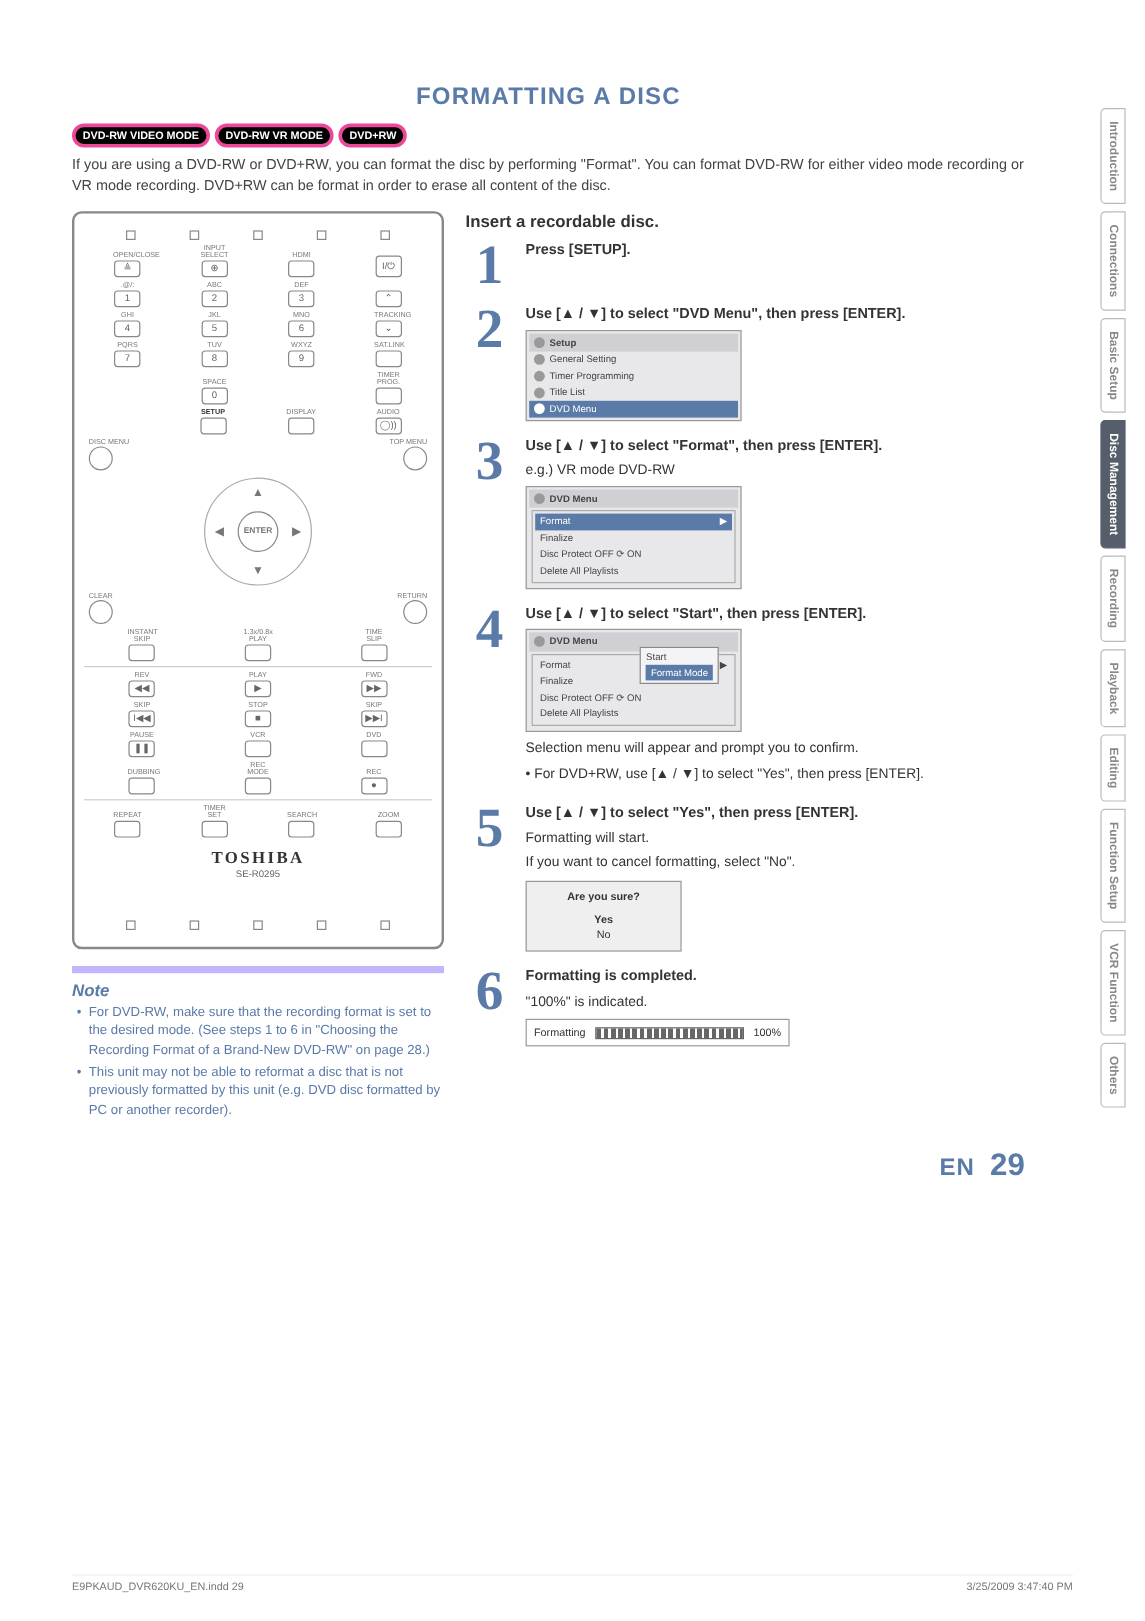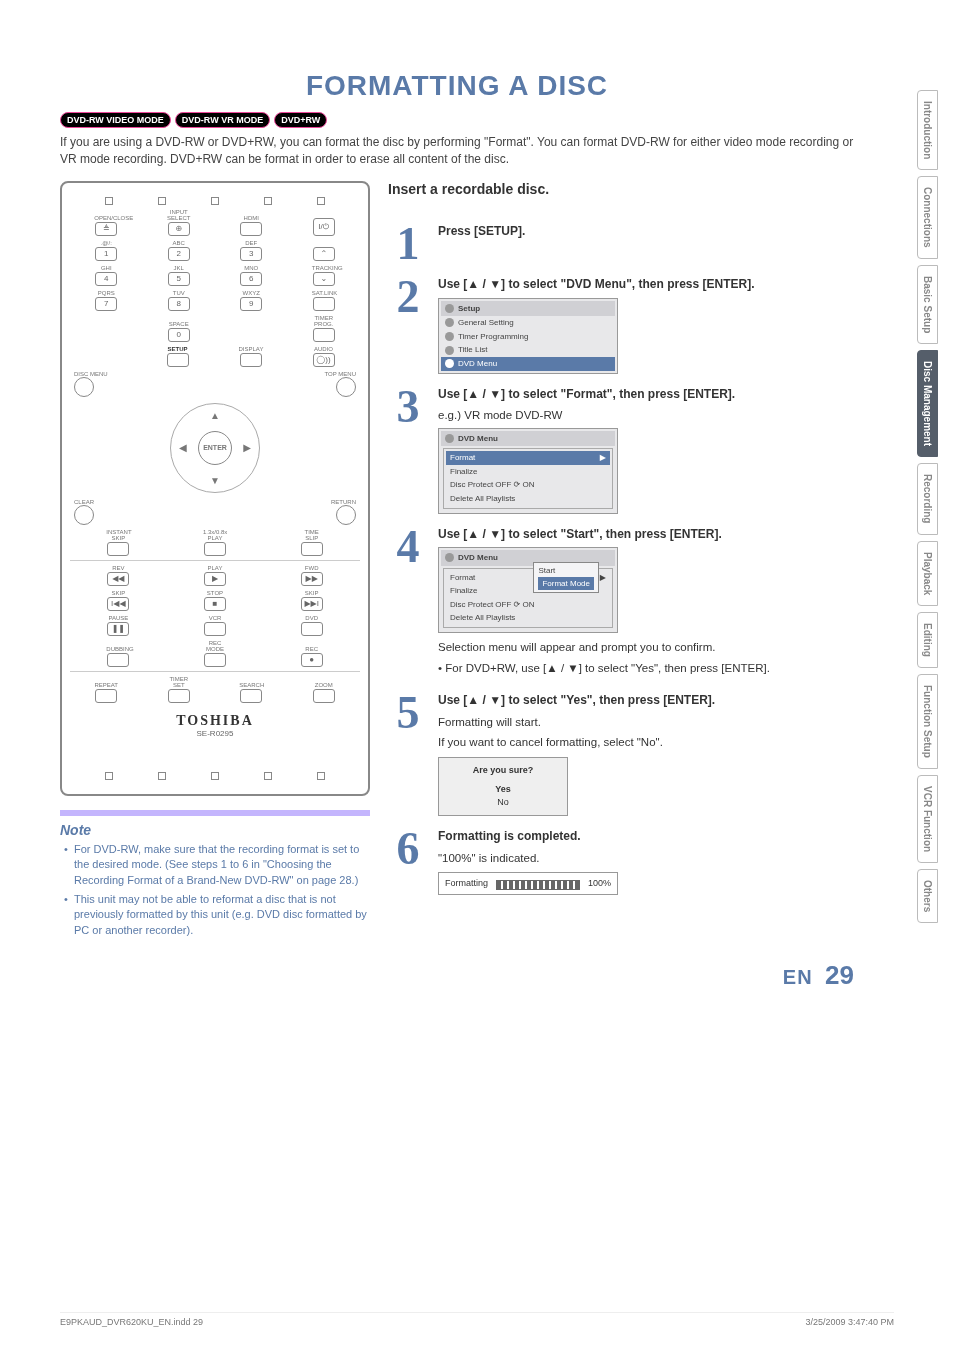--- a/index.html
+++ b/index.html
@@ -1,21 +1,21 @@
 <!DOCTYPE html>
 <html><head>
 <meta charset="utf-8">
 <style>
   * { box-sizing: border-box; margin: 0; padding: 0; }
   body { font-family: "Helvetica Neue", Arial, sans-serif; color: #333; background: #fff; width: 954px; margin: 0 auto; position: relative; }
   .page { position: relative; padding: 70px 60px 40px 60px; min-height: 1351px; }
-  h1.title { color: #5a7aa8; font-weight: bold; text-align: center; font-size: 28px; letter-spacing: 1px; margin-bottom: 10px; }
+  h1.title { color: #5a7aa8; font-weight: bold; text-align: center; font-size: 20px; letter-spacing: 1px; margin-bottom: 10px; }
   .section-bar { background: #d8d8dc; padding: 6px 10px; color: #5a7aa8; font-weight: bold; font-size: 15px; margin-bottom: 8px; }
   .disc-badges { display: flex; gap: 4px; margin-bottom: 6px; }
-  .disc-badge { background: #000; color: #fff; font-size: 9px; font-weight: bold; padding: 2px 6px; border-radius: 10px; display: inline-block; border: 1px solid #ec4899; }
+  .disc-badge { background: #000; color: #fff; font-size: 9px; font-weight: bold; padding: 2px 6px; border-radius: 10px; display: inline-block; border: 3px solid #ec4899; }
   .intro-text { font-size: 12px; color: #444; line-height: 1.45; margin-bottom: 12px; }
   .main-cols { display: flex; gap: 18px; }
   .col-left { flex: 0 0 310px; }
   .col-right { flex: 1; }
   .remote { border: 2px solid #888; border-radius: 8px; padding: 10px 8px; background: #fff; font-size: 7px; color: #777; }
   .remote-row { display: flex; justify-content: space-around; margin-bottom: 4px; align-items: flex-end; }
   .remote-label { font-size: 6px; text-align: center; width: 24px; }
   .remote-btn { width: 22px; height: 14px; border: 1px solid #888; border-radius: 3px; display: flex; align-items: center; justify-content: center; font-size: 8px; color: #666; }
   .remote-btn.round { width: 20px; height: 20px; border-radius: 50%; }
   .remote-btn.tall { height: 18px; }
@@ -25,35 +25,35 @@
   .nav-enter { width: 34px; height: 34px; border: 1px solid #888; border-radius: 50%; display: flex; align-items: center; justify-content: center; font-size: 7px; font-weight: bold; }
   .nav-arrow { position: absolute; font-size: 10px; color: #777; }
   .nav-up { top: 6px; } .nav-down { bottom: 6px; } .nav-left { left: 8px; } .nav-right { right: 8px; }
   .remote-brand { text-align: center; font-family: "Times New Roman", serif; font-weight: bold; font-size: 14px; color: #333; letter-spacing: 2px; margin-top: 10px; }
   .remote-model { text-align: center; font-size: 8px; color: #666; }
   .note-box { border-top: 6px solid #c4b5fd; padding-top: 6px; margin-top: 14px; }
   .note-title { color: #5a7aa8; font-style: italic; font-weight: bold; font-size: 14px; margin-bottom: 4px; }
   .note-list { font-size: 11px; color: #5a7aa8; line-height: 1.4; padding-left: 4px; }
   .note-list li { list-style: none; position: relative; padding-left: 10px; margin-bottom: 4px; }
   .note-list li::before { content: "•"; position: absolute; left: 0; }
-  .step-heading { font-weight: bold; font-size: 14px; margin-bottom: 26px; }
+  .step-heading { font-weight: bold; font-size: 14px; margin-bottom: 8px; }
   .step { display: flex; gap: 10px; margin-bottom: 12px; align-items: flex-start; }
   .step-num { font-family: Georgia, "Times New Roman", serif; font-weight: bold; font-size: 46px; color: #5a7aa8; line-height: 0.9; width: 40px; text-align: center; flex-shrink: 0; }
   .step-body { flex: 1; font-size: 12px; line-height: 1.45; }
   .step-instr { font-weight: bold; margin-bottom: 4px; }
   .step-sub { font-weight: normal; font-size: 11.5px; margin-bottom: 4px; }
   .osd { border: 1px solid #999; background: #e8e8ea; font-size: 8px; padding: 2px; width: 180px; margin-top: 4px; color: #444; }
   .osd-header { background: #d0d0d4; padding: 2px 4px; font-weight: bold; display: flex; align-items: center; gap: 4px; }
   .osd-line { padding: 1px 4px; display: flex; align-items: center; gap: 4px; }
   .osd-icon { width: 9px; height: 9px; background: #999; border-radius: 50%; flex-shrink: 0; }
   .osd-hl { background: #5a7aa8; color: #fff; padding: 1px 4px; }
   .osd-sub { border: 1px solid #aaa; padding: 2px; margin: 2px; }
   .osd-popup { position: absolute; right: 18px; top: 14px; border: 1px solid #888; background: #f4f4f6; font-size: 8px; padding: 2px 4px; }
   .osd-rel { position: relative; }
-  .prog { border: 1px solid #999; padding: 4px 6px; width: 180px; display: flex; align-items: flex-end; gap: 8px; font-size: 9px; margin-top: 6px; }
+  .prog { border: 1px solid #999; padding: 4px 6px; width: 220px; display: flex; align-items: center; gap: 8px; font-size: 9px; margin-top: 6px; }
   .prog-bar { flex: 1; height: 10px; border: 1px solid #666; background: repeating-linear-gradient(90deg,#666 0 4px,#fff 4px 6px); }
   .dialog { border: 1px solid #999; background: #efefef; width: 130px; padding: 6px; font-size: 9px; text-align: center; margin-top: 6px; }
   .dialog .d-title { font-weight: bold; margin-bottom: 6px; }
   .page-footer-num { text-align: right; margin-top: 18px; }
   .page-en { font-weight: bold; font-size: 20px; color: #5a7aa8; letter-spacing: 1px; }
   .page-no { font-weight: bold; font-size: 26px; color: #5a7aa8; margin-left: 8px; }
   .footer-meta { position: absolute; bottom: 24px; left: 60px; right: 60px; font-size: 9px; color: #777; display: flex; justify-content: space-between; border-top: 1px solid #eee; padding-top: 4px;}
   .side-tabs { position: absolute; right: 16px; top: 90px; display: flex; flex-direction: column; gap: 6px; }
   .tab { writing-mode: vertical-rl; font-size: 10px; color: #888; border: 1px solid #bbb; border-radius: 4px 0 0 4px; padding: 10px 4px; text-align: center; background: #fff; font-weight: bold; }
   .tab.active { background: #555e6a; color: #fff; border-color: #555e6a; }

